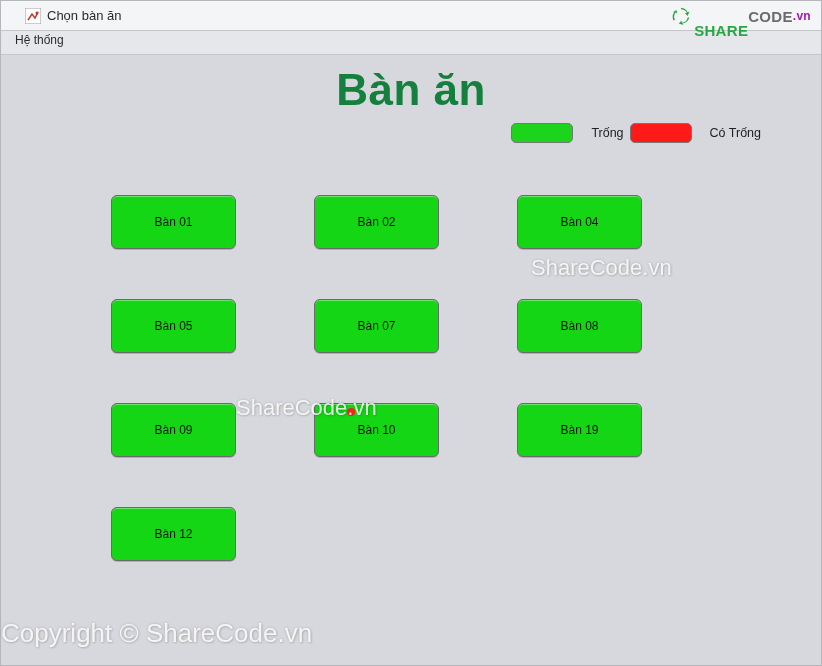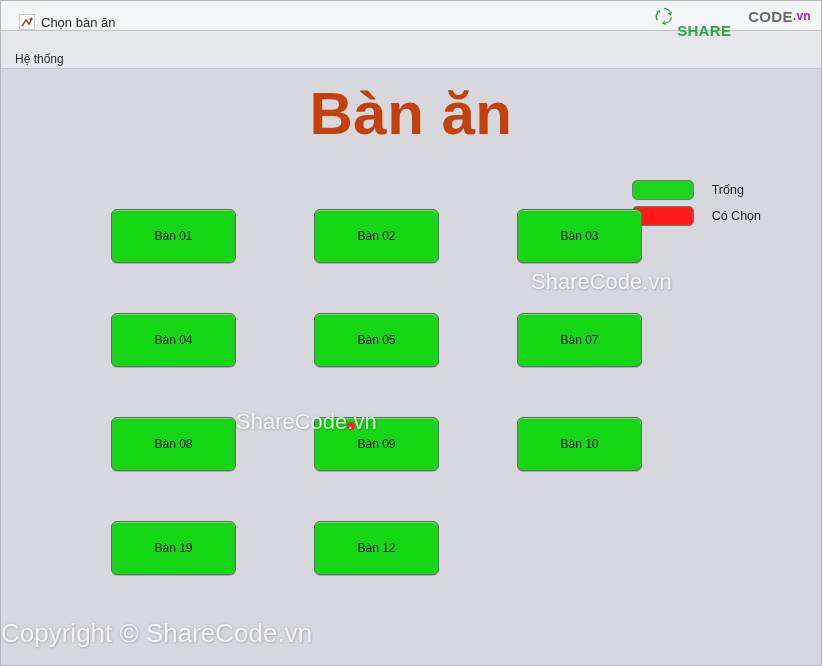--- a/index.html
+++ b/index.html
@@ -14,72 +14,71 @@
     display: flex;
     flex-direction: column;
     position: relative;
   }
 
   .titlebar {
     height: 30px;
     background: #f4f5f7;
     border-bottom: 1px solid #c5c6cb;
     display: flex;
-    align-items: flex-end;
-    padding: 0 18px;
+    align-items: center;
+    padding: 0 24px;
     font-size: 13px;
     color: #2b2b2b;
   }
   .app-icon {
     width: 16px;
     height: 16px;
     margin-right: 6px;
     display: inline-flex;
     align-items: center;
     justify-content: center;
   }
 
   .menubar {
-    height: 38px;
+    height: 24px;
     background: #e6e7eb;
     border-bottom: 1px solid #c5c6cb;
     display: flex;
-    align-items: flex-end;
+    align-items: flex-start;
     padding: 0 8px;
     font-size: 12px;
     color: #2b2b2b;
   }
   .menubar-item { padding: 2px 6px; cursor: pointer; }
 
   .content {
     flex: 1;
     position: relative;
     background: #d7d8dd;
   }
 
   .page-title {
     position: absolute;
     top: 10px;
     left: 0;
     width: 100%;
     text-align: center;
-    font-size: 60px;
+    font-size: 44px;
     font-weight: 800;
-    color: #c2410c;
+    color: #15803d;
     letter-spacing: 0.5px;
   }
 
   .legend {
     position: absolute;
     top: 68px;
     right: 60px;
     display: flex;
-    flex-direction: column;
+    flex-direction: row;
     gap: 6px;
-    margin-top: 43px;
   }
   .legend-row { display: flex; align-items: center; gap: 18px; }
   .swatch {
     width: 62px;
     height: 20px;
     border-radius: 5px;
     border: 1px solid #777;
   }
   .swatch.green { background: #1bd41b; }
   .swatch.red { background: #ff1a1a; }
@@ -123,21 +122,21 @@
     align-items: center;
     font-weight: 700;
     font-size: 15px;
     letter-spacing: 0.3px;
   }
   .brand-logo .icon {
     width: 18px; height: 18px; margin-right: 4px;
     display:inline-flex;align-items:center;justify-content:center;
   }
   .brand-share { color: #28a745; margin-top: 28px; }
-  .brand-code { color: #6b6b6b; margin-left: 17px; }
+  .brand-code { color: #6b6b6b; }
   .brand-vn { color: #a21caf; font-size: 12px; font-weight: 600; }
 
   .wm {
     position: absolute;
     color: rgba(255,255,255,0.85);
     font-size: 24px;
     font-weight: 500;
     text-shadow: 0 0 3px rgba(0,0,0,0.18), 1px 1px 2px rgba(0,0,0,0.12);
     pointer-events: none;
     user-select: none;
@@ -190,33 +189,30 @@
 
     <div class="page-title">Bàn ăn</div>
 
     <div class="legend">
       <div class="legend-row">
         <div class="swatch green"></div>
         <span class="legend-label">Trống</span>
       </div>
       <div class="legend-row">
         <div class="swatch red"></div>
-        <span class="legend-label">Có Chọn</span>
+        <span class="legend-label">Có Trống</span>
       </div>
     </div>
 
     <div class="table-grid">
       <div class="table-btn">
           <span>Bàn 01</span>
         </div>
       <div class="table-btn">
           <span>Bàn 02</span>
-        </div>
-      <div class="table-btn">
-          <span>Bàn 03</span>
         </div>
       <div class="table-btn">
           <span>Bàn 04</span>
         </div>
       <div class="table-btn">
           <span>Bàn 05</span>
         </div>
       <div class="table-btn">
           <span>Bàn 07</span>
         </div>

